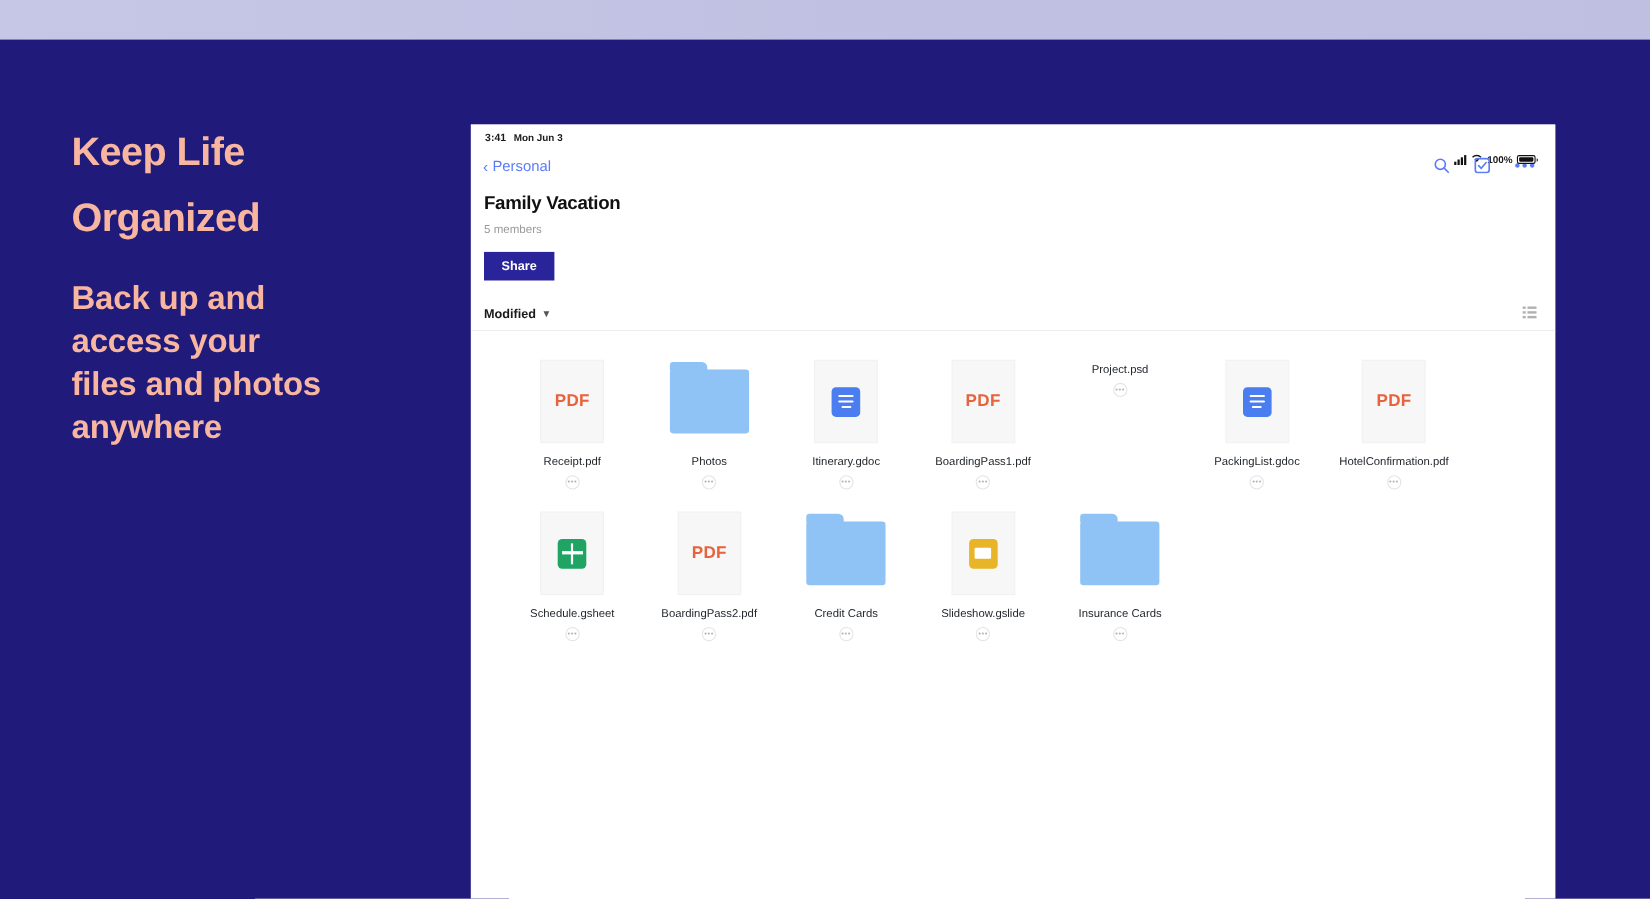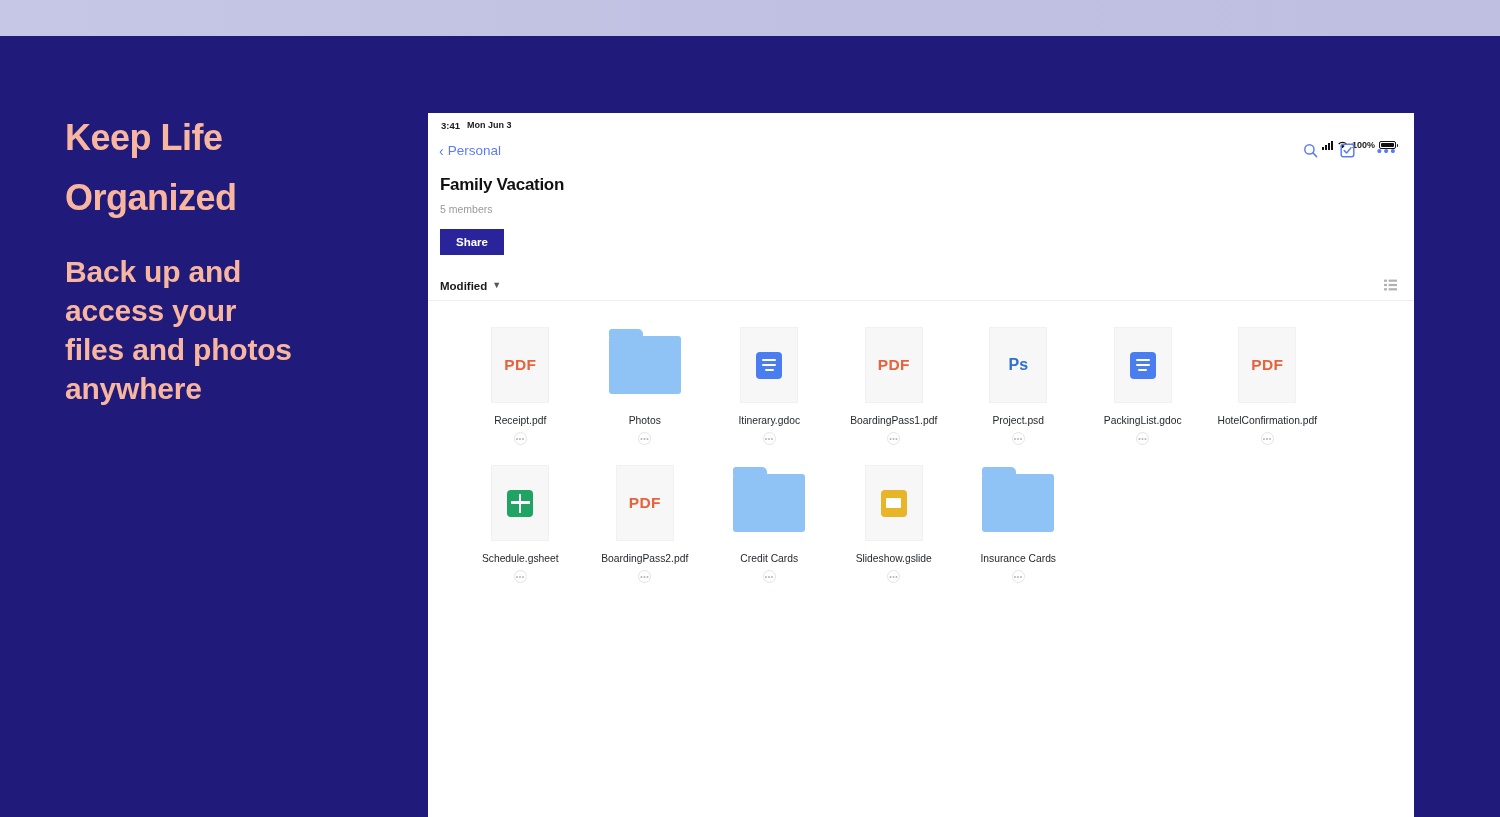--- a/index.html
+++ b/index.html
@@ -284,25 +284,20 @@
       <div class="tile">
         <div class="thumb">
           <div class="page">
             <span class="pdf-txt">PDF</span>
           </div>
         </div>
         <div class="tname">BoardingPass1.pdf</div>
         <div class="tdots">•••</div>
       </div>
       <div class="tile">
-        <div class="thumb">
-          <div class="page">
-            <span class="ps-txt">Ps</span>
-          </div>
-        </div>
         <div class="tname">Project.psd</div>
         <div class="tdots">•••</div>
       </div>
       <div class="tile">
         <div class="thumb">
           <div class="page">
             <span class="gicon gdoc">
               <i></i>
               <i></i>
               <i></i>

